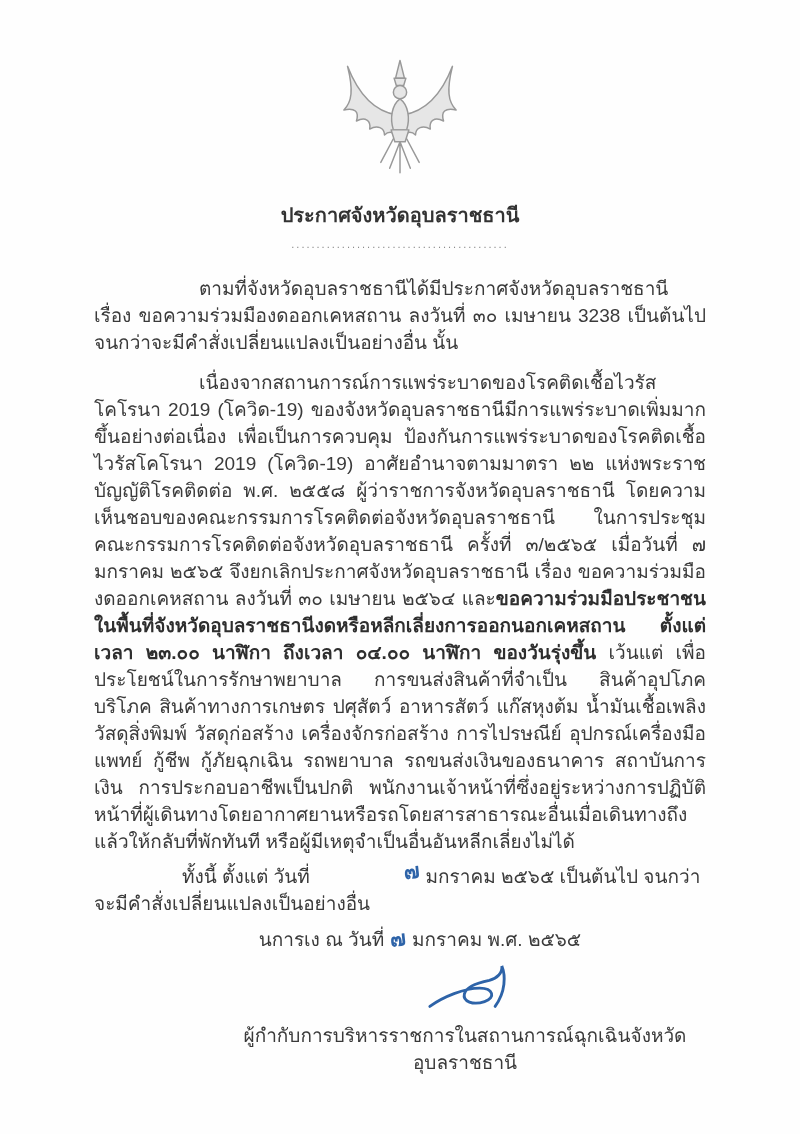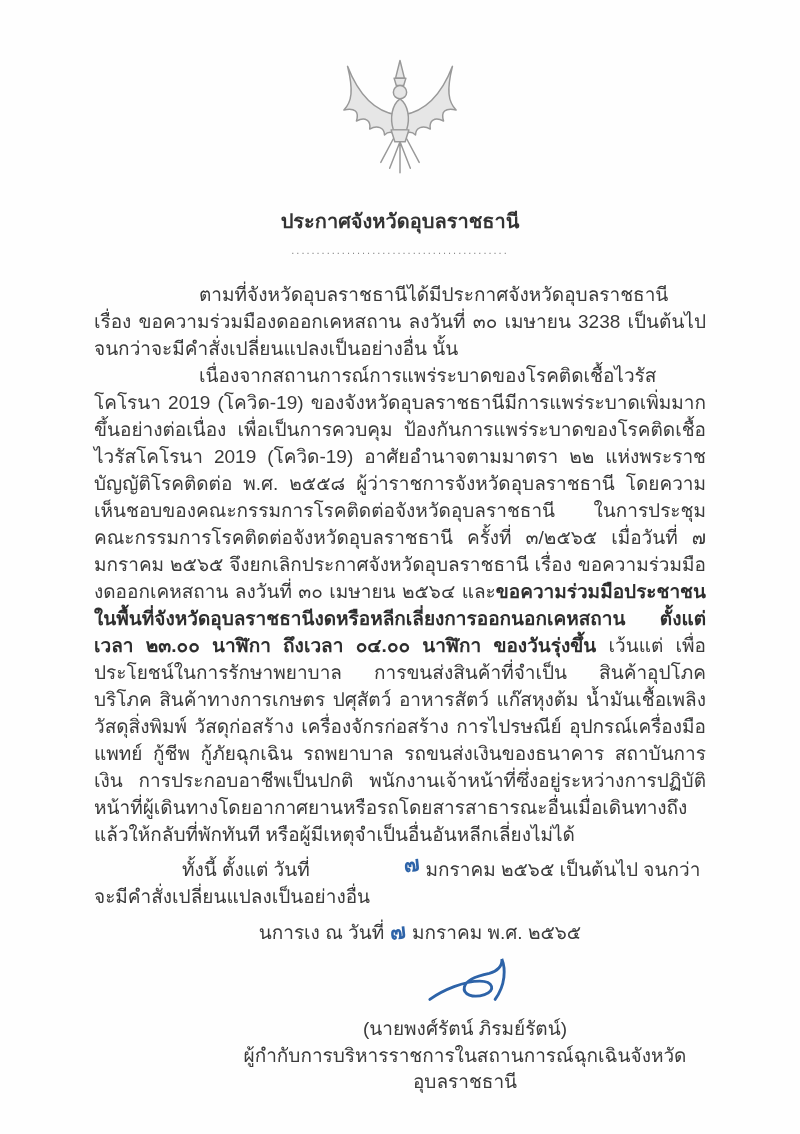--- a/index.html
+++ b/index.html
@@ -24,39 +24,39 @@
     justify-content: center;
     height: 130px;
   }
   .doc-title {
     text-align: center;
     font-size: 20px;
     font-weight: 700;
     color: #333333;
     line-height: 27px;
   }
-  .doc-title.first { margin-top: 22px; }
+  .doc-title.first { margin-top: 16px; }
   .dotted-sep {
     text-align: center;
     color: #8a8a8a;
     font-size: 11px;
     letter-spacing: 2px;
     line-height: 14px;
     margin-top: 8px;
     white-space: nowrap;
     overflow: hidden;
   }
   .body-par {
     font-size: 19px;
     line-height: 27px;
     text-align: justify;
     margin: 0;
   }
   .par-1 { margin-top: 24px; text-indent: 105px; }
-  .par-2 { text-indent: 105px; }
+  .par-2 { margin-top: 13px; text-indent: 105px; }
   .par-3 { margin-top: 7px;  text-indent: 88px; text-align: left; }
   .bold-seg { font-weight: 700; color: #2e2e2e; }
   .ink {
     color: #2d63a8;
     font-weight: 700;
     display: inline-block;
     transform: rotate(-6deg);
     font-size: 21px;
     padding: 0 6px;
   }
@@ -109,16 +109,15 @@
   <p class="body-par par-3"><span>ทั้งนี้ ตั้งแต่ วันที่</span><span class="ink">๗</span><span>มกราคม ๒๕๖๕ เป็นต้นไป จนกว่าจะมีคำสั่งเปลี่ยนแปลงเป็นอย่างอื่น</span></p>
 
   <div class="announce-line"><span>นการเง ณ วันที่</span><span class="ink">๗</span><span>มกราคม พ.ศ. ๒๕๖๕</span></div>
 
   <div class="signature-wrap">
     <svg width="96" height="60" viewBox="0 0 100 60" xmlns="http://www.w3.org/2000/svg" aria-hidden="true">
       <path d="M4 46 C 18 36, 40 27, 56 27 C 70 27, 73 37, 61 41 C 49 45, 38 41, 40 33 C 42 25, 56 21, 66 19 C 74 17, 80 11, 79 4 C 83 14, 83 31, 72 46" fill="none" stroke="#2d63a8" stroke-width="3" stroke-linecap="round"></path>
     </svg>
   </div>
 
-  <div class="signatory">(นายพงศ์รัตน์ ภิรมย์รัตน์)</div>
   <div class="signatory">ผู้กำกับการบริหารราชการในสถานการณ์ฉุกเฉินจังหวัดอุบลราชธานี</div>
 
 </div>
 
 </body></html>

